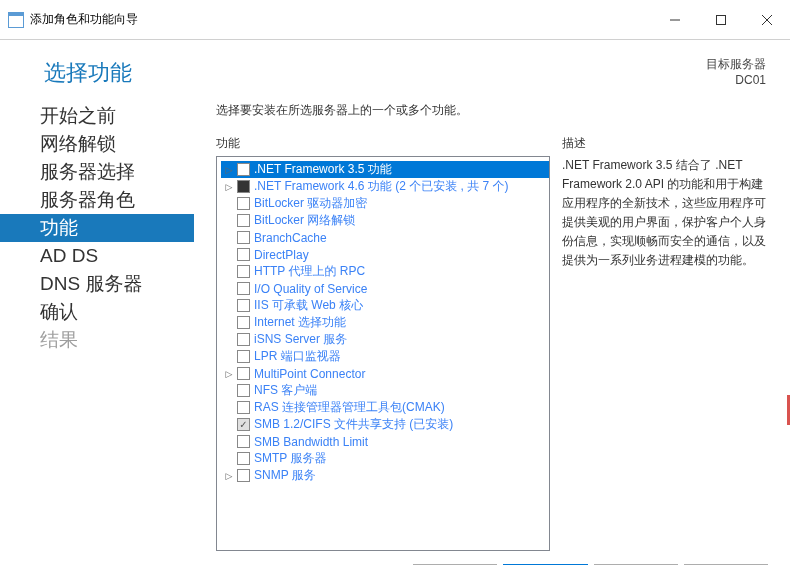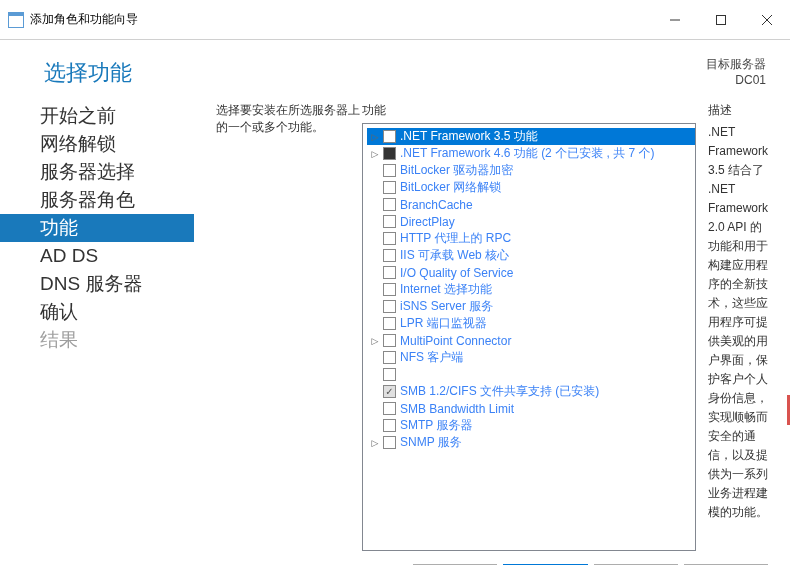--- a/index.html
+++ b/index.html
@@ -11,21 +11,21 @@
     .tb-btns{display:flex;height:100%}
     .tb-btn{width:46px;height:100%;display:flex;align-items:center;justify-content:center;color:#333}
     .header{padding:16px 24px 8px 44px;display:flex;justify-content:space-between;align-items:flex-end}
     .h-title{font-size:22px;color:#1979bb;font-weight:400}
     .h-info{text-align:right;font-size:11px;color:#444;line-height:16px}
     .body{display:flex;height:455px}
     .nav{width:194px;padding:6px 0 0 0}
     .nav-item{padding:4px 0 4px 40px;font-size:19px;color:#333;cursor:pointer;line-height:20px}
     .nav-item.disabled{color:#9e9e9e}
     .nav-item.selected{background:#1979bb;color:#fff}
-    .main{flex:1;padding:6px 22px 0 22px;display:flex;}
+    .main{flex:1;padding:6px 22px 0 22px;display:flex;flex-direction:column}
     .instr{color:#333;margin-bottom:16px}
     .cols{display:flex;gap:12px;flex:1;min-height:0}
     .col-left{width:334px;display:flex;flex-direction:column}
     .col-right{flex:1}
     .col-head{font-size:12px;color:#333;margin-bottom:4px}
     .treebox{flex:1;border:1px solid #828790;overflow-y:scroll;overflow-x:hidden;background:#fff;padding:4px 0 4px 4px;min-height:0}
     .tree-row{display:flex;align-items:center;height:17px;white-space:nowrap;padding-left:2px}
     .expander{width:12px;height:12px;margin-right:2px;display:inline-flex;align-items:center;justify-content:center;font-size:9px;color:#666;flex-shrink:0}
     .expander.empty{visibility:hidden}
     .cb{width:13px;height:13px;border:1px solid #888;margin-right:4px;flex-shrink:0;display:inline-flex;align-items:center;justify-content:center;background:#fff}
@@ -129,30 +129,30 @@
               <span class="row-label">DirectPlay</span>
             </div>
             <div class="tree-row">
               <span class="expander empty">▷</span>
               <span class="cb"></span>
               <span class="row-label">HTTP 代理上的 RPC</span>
             </div>
             <div class="tree-row">
               <span class="expander empty">▷</span>
               <span class="cb"></span>
+              <span class="row-label">I/O Quality of Service</span>
+            </div>
+            <div class="tree-row">
+              <span class="expander empty">▷</span>
+              <span class="cb"></span>
               <span class="row-label">IIS 可承载 Web 核心</span>
             </div>
             <div class="tree-row">
               <span class="expander empty">▷</span>
               <span class="cb"></span>
-              <span class="row-label">I/O Quality of Service</span>
-            </div>
-            <div class="tree-row">
-              <span class="expander empty">▷</span>
-              <span class="cb"></span>
               <span class="row-label">Internet 选择功能</span>
             </div>
             <div class="tree-row">
               <span class="expander empty">▷</span>
               <span class="cb"></span>
               <span class="row-label">iSNS Server 服务</span>
             </div>
             <div class="tree-row">
               <span class="expander empty">▷</span>
               <span class="cb"></span>
@@ -164,20 +164,21 @@
               <span class="row-label">MultiPoint Connector</span>
             </div>
             <div class="tree-row">
               <span class="expander empty">▷</span>
               <span class="cb"></span>
               <span class="row-label">NFS 客户端</span>
             </div>
             <div class="tree-row">
               <span class="expander empty">▷</span>
               <span class="cb"></span>
+              <span class="row-label">RAS 连接管理器管理工具包(CMAK)</span>
             </div>
             <div class="tree-row">
               <span class="expander empty">▷</span>
               <span class="cb checked"></span>
               <span class="row-label">SMB 1.2/CIFS 文件共享支持 (已安装)</span>
             </div>
             <div class="tree-row">
               <span class="expander empty">▷</span>
               <span class="cb"></span>
               <span class="row-label">SMB Bandwidth Limit</span>

